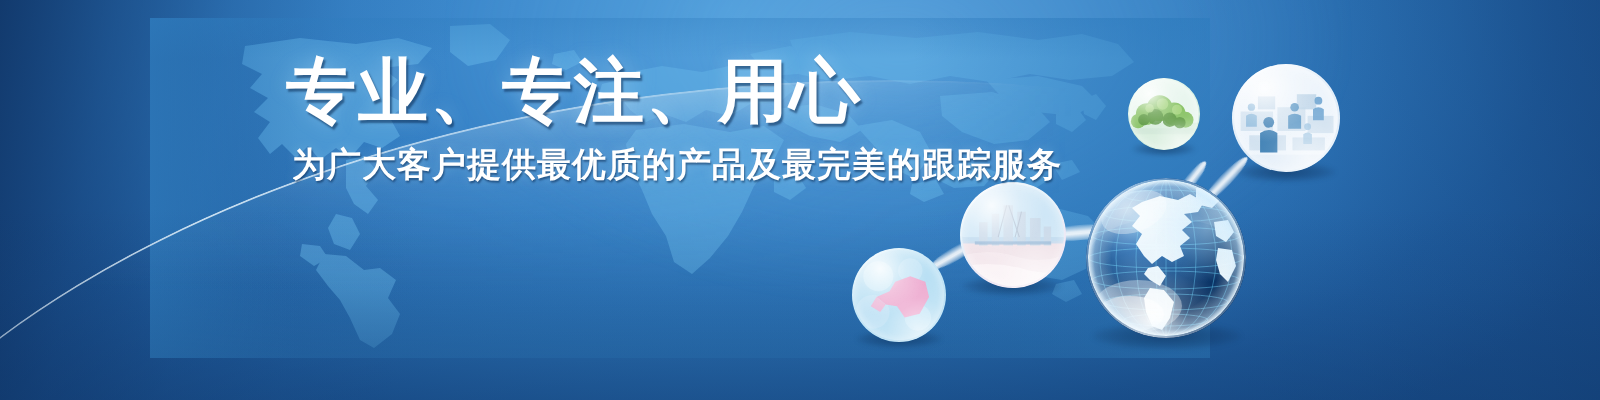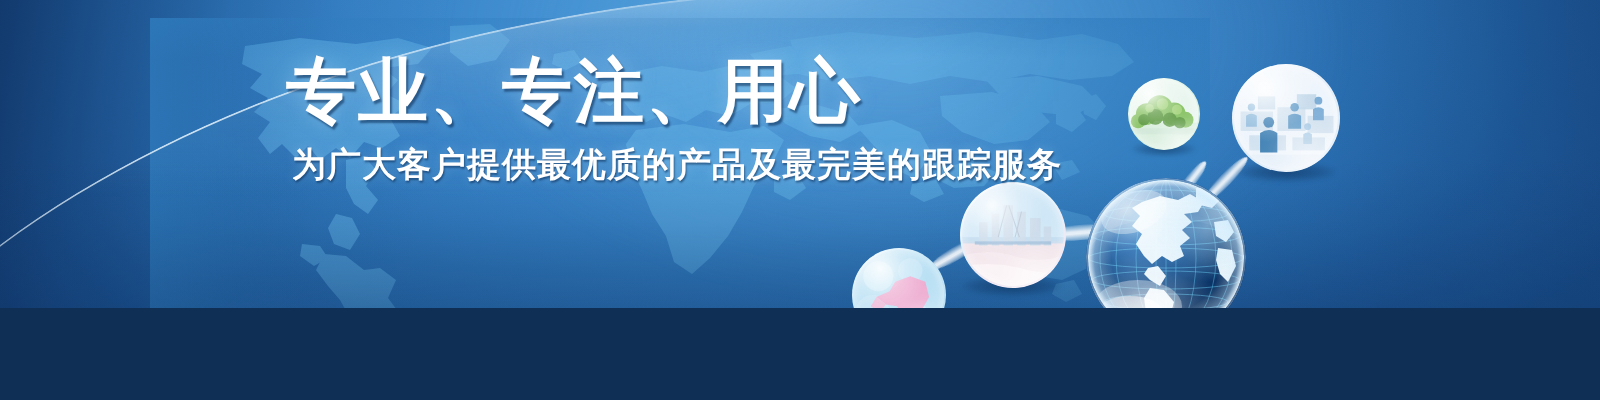--- a/index.html
+++ b/index.html
@@ -3,21 +3,21 @@
 <meta charset="utf-8">
 <style>
   html, body {
     margin: 0;
     padding: 0;
     background: #0f2f55;
   }
   #banner {
     position: relative;
     width: 1600px;
-    height: 308px;
+    height: 400px;
     overflow: hidden;
     font-family: "Liberation Sans", "DejaVu Sans", sans-serif;
     background: #0f766e;
   }
 
   
   .bg-base {
     position: absolute;
     inset: 0;
     background:

